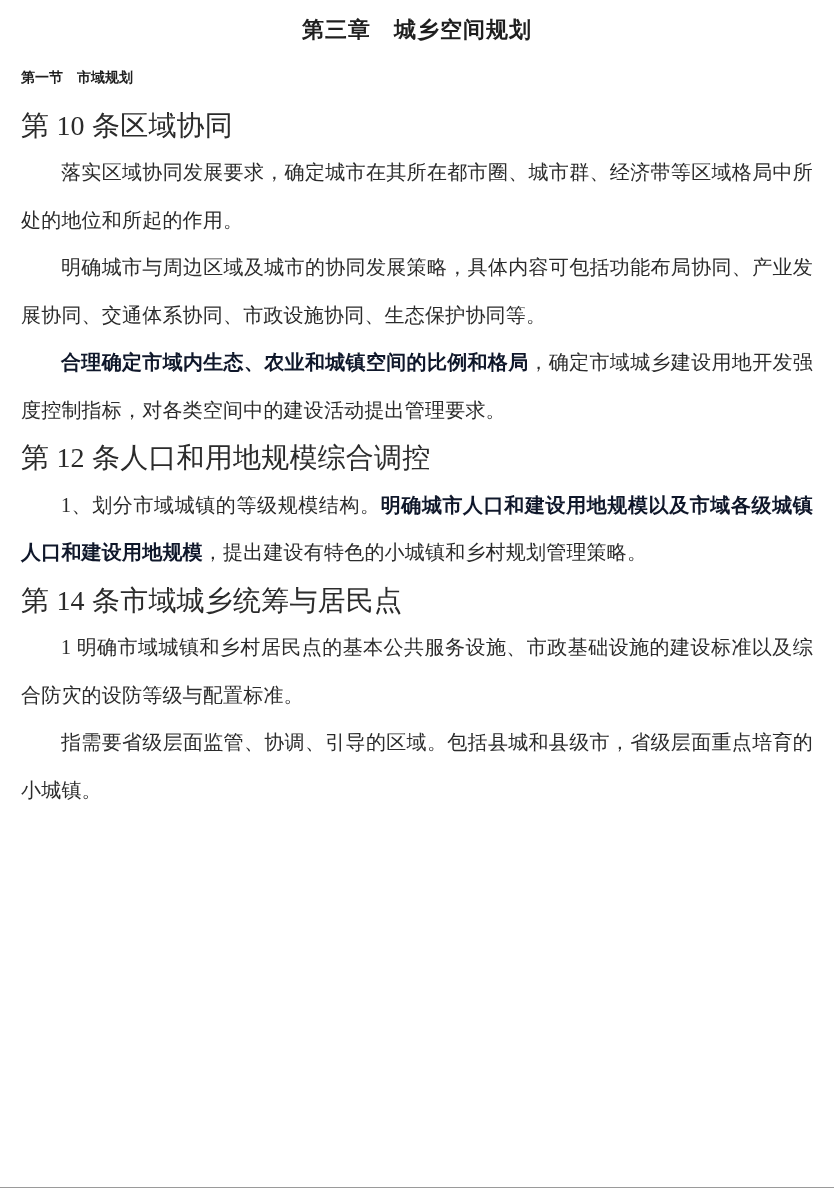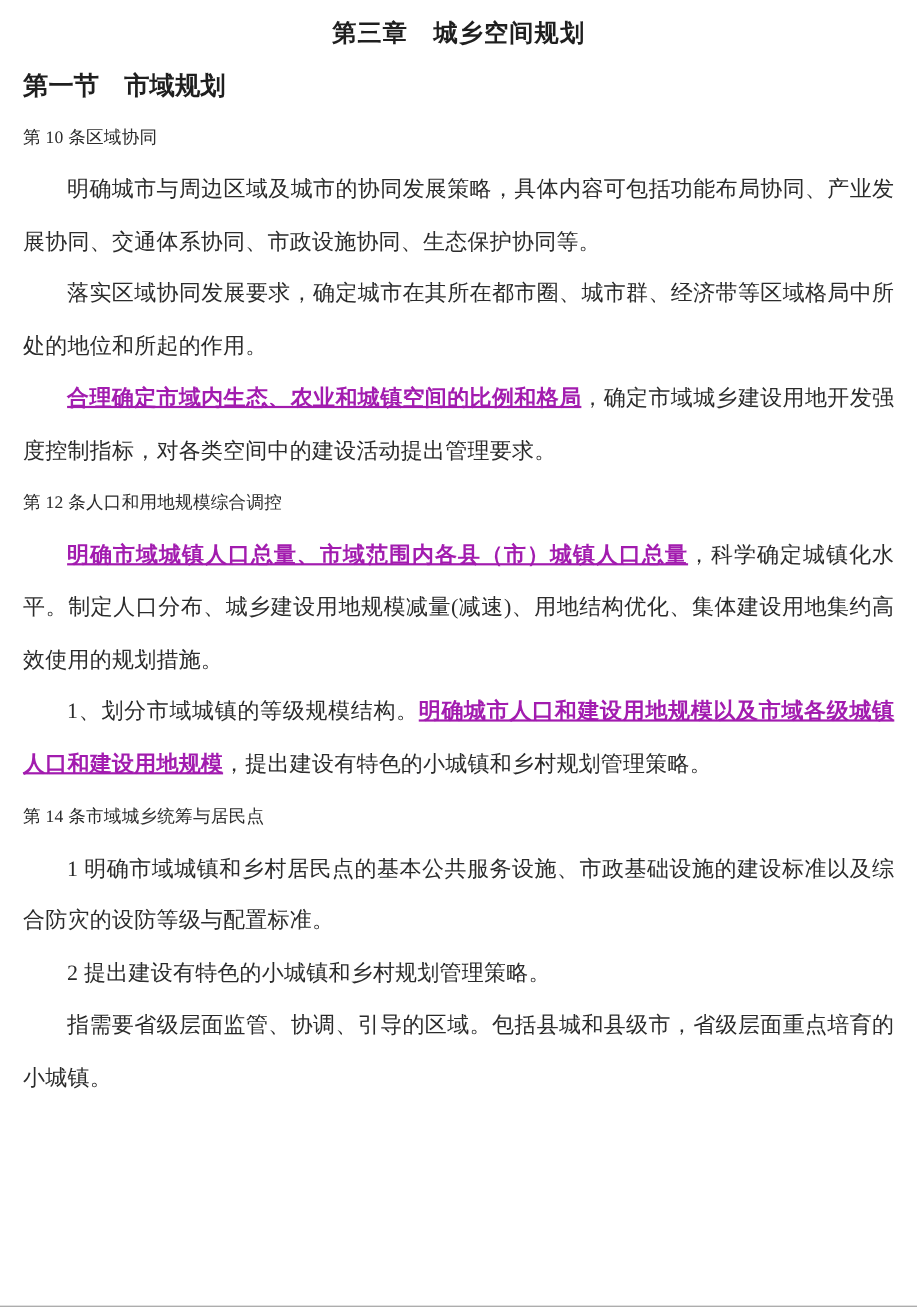--- a/index.html
+++ b/index.html
@@ -25,69 +25,66 @@
     font-family: Liberation Sans, sans-serif;
     font-size: 22px;
     font-weight: 700;
     text-align: center;
     line-height: 48px;
     letter-spacing: 1px;
     color: #1f1f1f;
   }
   .section-heading {
     margin: 0;
-    font-family: Liberation Serif, serif;
-    font-size: 23px;
+    font-family: Liberation Sans, sans-serif;
+    font-size: 14px;
     font-weight: 700;
     line-height: 47.5px;
     color: #1f1f1f;
   }
   .article-heading {
     margin: 0;
-    font-size: 16px;
+    font-size: 28px;
     font-weight: 400;
     line-height: 47.5px;
     letter-spacing: 0.2px;
   }
   .body-para {
     margin: 0;
     font-size: 20px;
     line-height: 47.5px;
     text-indent: 2em;
     text-align: justify;
     letter-spacing: 0.2px;
   }
   .emphasis {
     font-weight: 700;
-    text-decoration: underline;
-    color: #a21caf;
+    color: #0f172a;
   }
   .footer-line {
     position: absolute;
     left: 0;
     top: 1187px;
     width: 834px;
     border: 0;
     border-top: 1px solid #9a9a9a;
     margin: 0;
   }
 </style>
 </head>
 <body>
 
 <div class="page">
   <h1 class="doc-title">第三章　城乡空间规划</h1>
   <h2 class="section-heading">第一节　市域规划</h2>
   <div id="articles">
       <div class="article-heading">第 10 条区域协同</div>
+      <p class="body-para"><span>落实区域协同发展要求，确定城市在其所在都市圈、城市群、经济带等区域格局中所处的地位和所起的作用。</span></p>
       <p class="body-para"><span>明确城市与周边区域及城市的协同发展策略，具体内容可包括功能布局协同、产业发展协同、交通体系协同、市政设施协同、生态保护协同等。</span></p>
-      <p class="body-para"><span>落实区域协同发展要求，确定城市在其所在都市圈、城市群、经济带等区域格局中所处的地位和所起的作用。</span></p>
       <p class="body-para"><span class="emphasis">合理确定市域内生态、农业和城镇空间的比例和格局</span><span>，确定市域城乡建设用地开发强度控制指标，对各类空间中的建设活动提出管理要求。</span></p>
       <div class="article-heading">第 12 条人口和用地规模综合调控</div>
-      <p class="body-para"><span class="emphasis">明确市域城镇人口总量、市域范围内各县（市）城镇人口总量</span><span>，科学确定城镇化水平。制定人口分布、城乡建设用地规模减量(减速)、用地结构优化、集体建设用地集约高效使用的规划措施。</span></p>
       <p class="body-para"><span>1、划分市域城镇的等级规模结构。</span><span class="emphasis">明确城市人口和建设用地规模以及市域各级城镇人口和建设用地规模</span><span>，提出建设有特色的小城镇和乡村规划管理策略。</span></p>
       <div class="article-heading">第 14 条市域城乡统筹与居民点</div>
       <p class="body-para"><span>1 明确市域城镇和乡村居民点的基本公共服务设施、市政基础设施的建设标准以及综合防灾的设防等级与配置标准。</span></p>
-      <p class="body-para"><span>2 提出建设有特色的小城镇和乡村规划管理策略。</span></p>
       <p class="body-para"><span>指需要省级层面监管、协调、引导的区域。包括县城和县级市，省级层面重点培育的小城镇。</span></p>
     </div>
 </div>
 <hr class="footer-line">
 
 </body></html>

